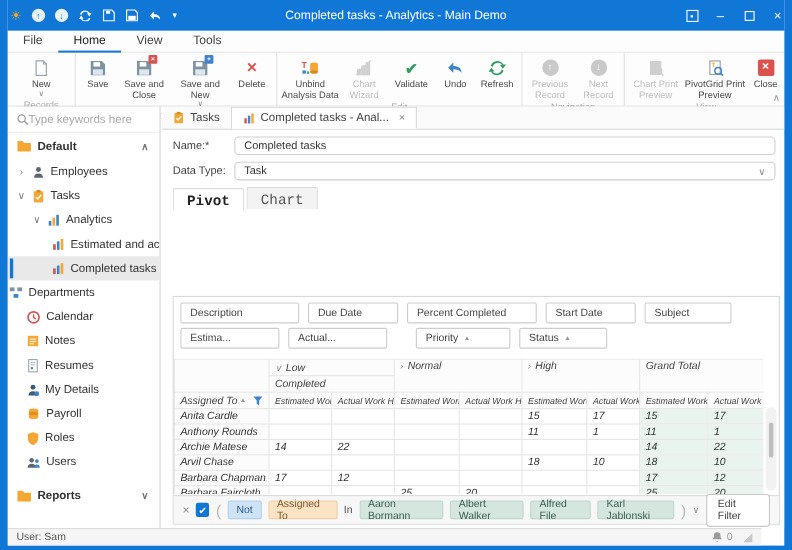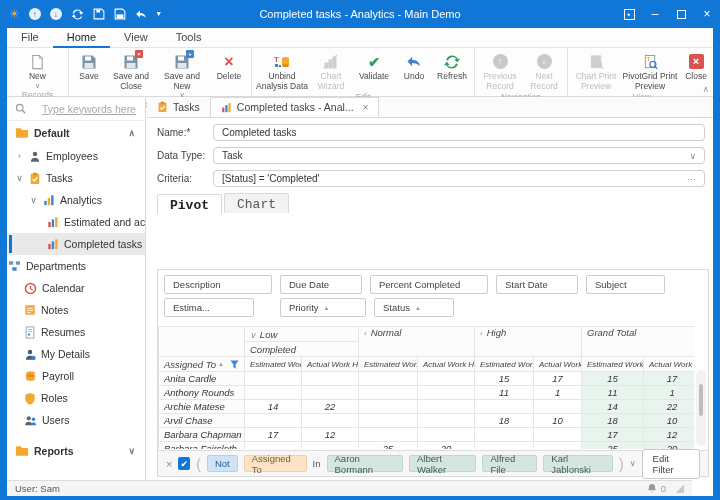--- a/index.html
+++ b/index.html
@@ -40,21 +40,21 @@
   .glyph-red { color:#d9534f; font-size:16px; font-weight:bold; line-height:1; }
   .glyph-green { color:#2f9e60; font-size:14px; font-weight:bold; line-height:1; }
   .closebox { width:15px; height:15px; background:#d9534f; border-radius:2px; color:#fff; font-size:11px; font-weight:bold;
               display:flex; align-items:center; justify-content:center; }
   .circbtn { width:15px; height:15px; border-radius:50%; background:#c9c9c9; color:#fff; font-size:9px; font-weight:bold;
              display:flex; align-items:center; justify-content:center; }
   .ribbon-collapse { position:absolute; right:4px; top:84px; font-size:9px; color:#9a9a9a; }
 
   
   .sidebar { position:absolute; left:0; top:97px; width:139px; height:383px; background:#fff; border-right:1px solid #d6d6d6; font-size:10.5px; color:#333; }
-  .search { display:flex; align-items:center; gap:16px; height:24px; padding:0 8px; border-bottom:1px solid #eee; color:#a9a9a9;text-decoration:underline; }
+  .search { display:flex; align-items:center; gap:0; height:24px; padding:0 8px; border-bottom:1px solid #eee; color:#a9a9a9; }
   .nav-item { display:flex; align-items:center; gap:5px; height:22px; padding-left:8px; position:relative; }
   .nav-item .chev { width:9px; font-size:9px; color:#777; text-align:center; flex:0 0 9px; }
   .nav-item.l1 { padding-left:8px; }
   .nav-item.l2 { padding-left:22px; }
   .nav-item.l3 { padding-left:40px; }
   .nav-item.selected { background:#e9e9e9; }
   .nav-item.selected::before { content:""; position:absolute; left:2px; top:2px; bottom:2px; width:3px; background:#1177d7; }
   .nav-group { display:flex; align-items:center; gap:5px; height:24px; padding-left:8px; font-weight:bold; }
   .nav-group .gchev { margin-left:auto; margin-right:10px; font-size:9px; color:#777; }
   .lbl-ellipsis { white-space:nowrap; overflow:hidden; max-width:92px; }
@@ -85,21 +85,21 @@
   .gap { width:10px; }
 
   
   .gridwrap { position:absolute; left:0; top:56px; bottom:27px; right:14px; overflow:hidden;font-style:italic; }
   table.pivot { border-collapse:collapse; table-layout:fixed; font-size:9.5px; color:#333; width:542px; }
   table.pivot th, table.pivot td { border:1px solid #e6e6e6; padding:0 5px; overflow:hidden; white-space:nowrap; }
   table.pivot th { background:#fcfcfc; font-weight:normal; text-align:left; height:15px; color:#444; }
   th.grp { font-size:9.5px; }
   th.grp .chev { color:#888; font-size:8px; margin-right:4px; }
   th.meas { font-size:8px; color:#555; height:16px; }
-  td.num { text-align:center; height:14px; }
+  td.num { text-align:left; height:14px; }
   td.gt, th.gt { background:#e9f4ef; }
   th.gth { background:#fcfcfc; }
   td.rowname { height:14px; background:#fcfcfc; border-right:1px solid #dedede; }
   th.corner { background:#fcfcfc; }
   .assigned { display:flex; align-items:center; }
   .assigned .sort { font-size:6px; color:#999; margin-left:auto; margin-right:6px; }
 
   .vscroll { position:absolute; right:2px; top:100px; bottom:30px; width:10px; background:#f2f2f2; border-radius:5px; }
   .vthumb { position:absolute; left:3px; top:18%; height:42%; width:4px; background:#bdbdbd; border-radius:2px; }
 
@@ -541,44 +541,38 @@
             <span>Completed tasks</span>
           </div>
       </div>
       <div class="frow">
         <span class="flabel">Data Type:</span>
         <div class="fbox">
             <span>Task</span>
           <span class="adorn">∨</span>
           </div>
       </div>
-      <div class="frow">
-        <span class="flabel">Criteria:</span>
-        <div class="fbox">
-            <span>[Status] = 'Completed'</span>
-          <span class="adorn">···</span>
-          </div>
-      </div>
     </div>
 
     <div class="pivtabs">
       <span class="ptab active">Pivot</span>
       <span class="ptab">Chart</span>
     </div>
 
     <div class="panel">
       <div class="chiprow">
         <span class="chip" style="width:108px">Description</span>
         <span class="chip" style="width:82px">Due Date</span>
         <span class="chip" style="width:118px">Percent Completed</span>
         <span class="chip" style="width:82px">Start Date</span>
         <span class="chip" style="width:79px">Subject</span>
       </div>
       <div class="chiprow" style="padding-top:0">
         <span class="chip" style="width:90px">Estima...</span>
+        <span class="chip" style="width:90px">Actual...</span>
         <span class="gap"></span>
         <span class="chip" style="width:86px">
             <span>Priority</span>
             <span class="sort">▲</span>
           </span>
         <span class="chip" style="width:80px">
             <span>Status</span>
             <span class="sort">▲</span>
           </span>
       </div>

